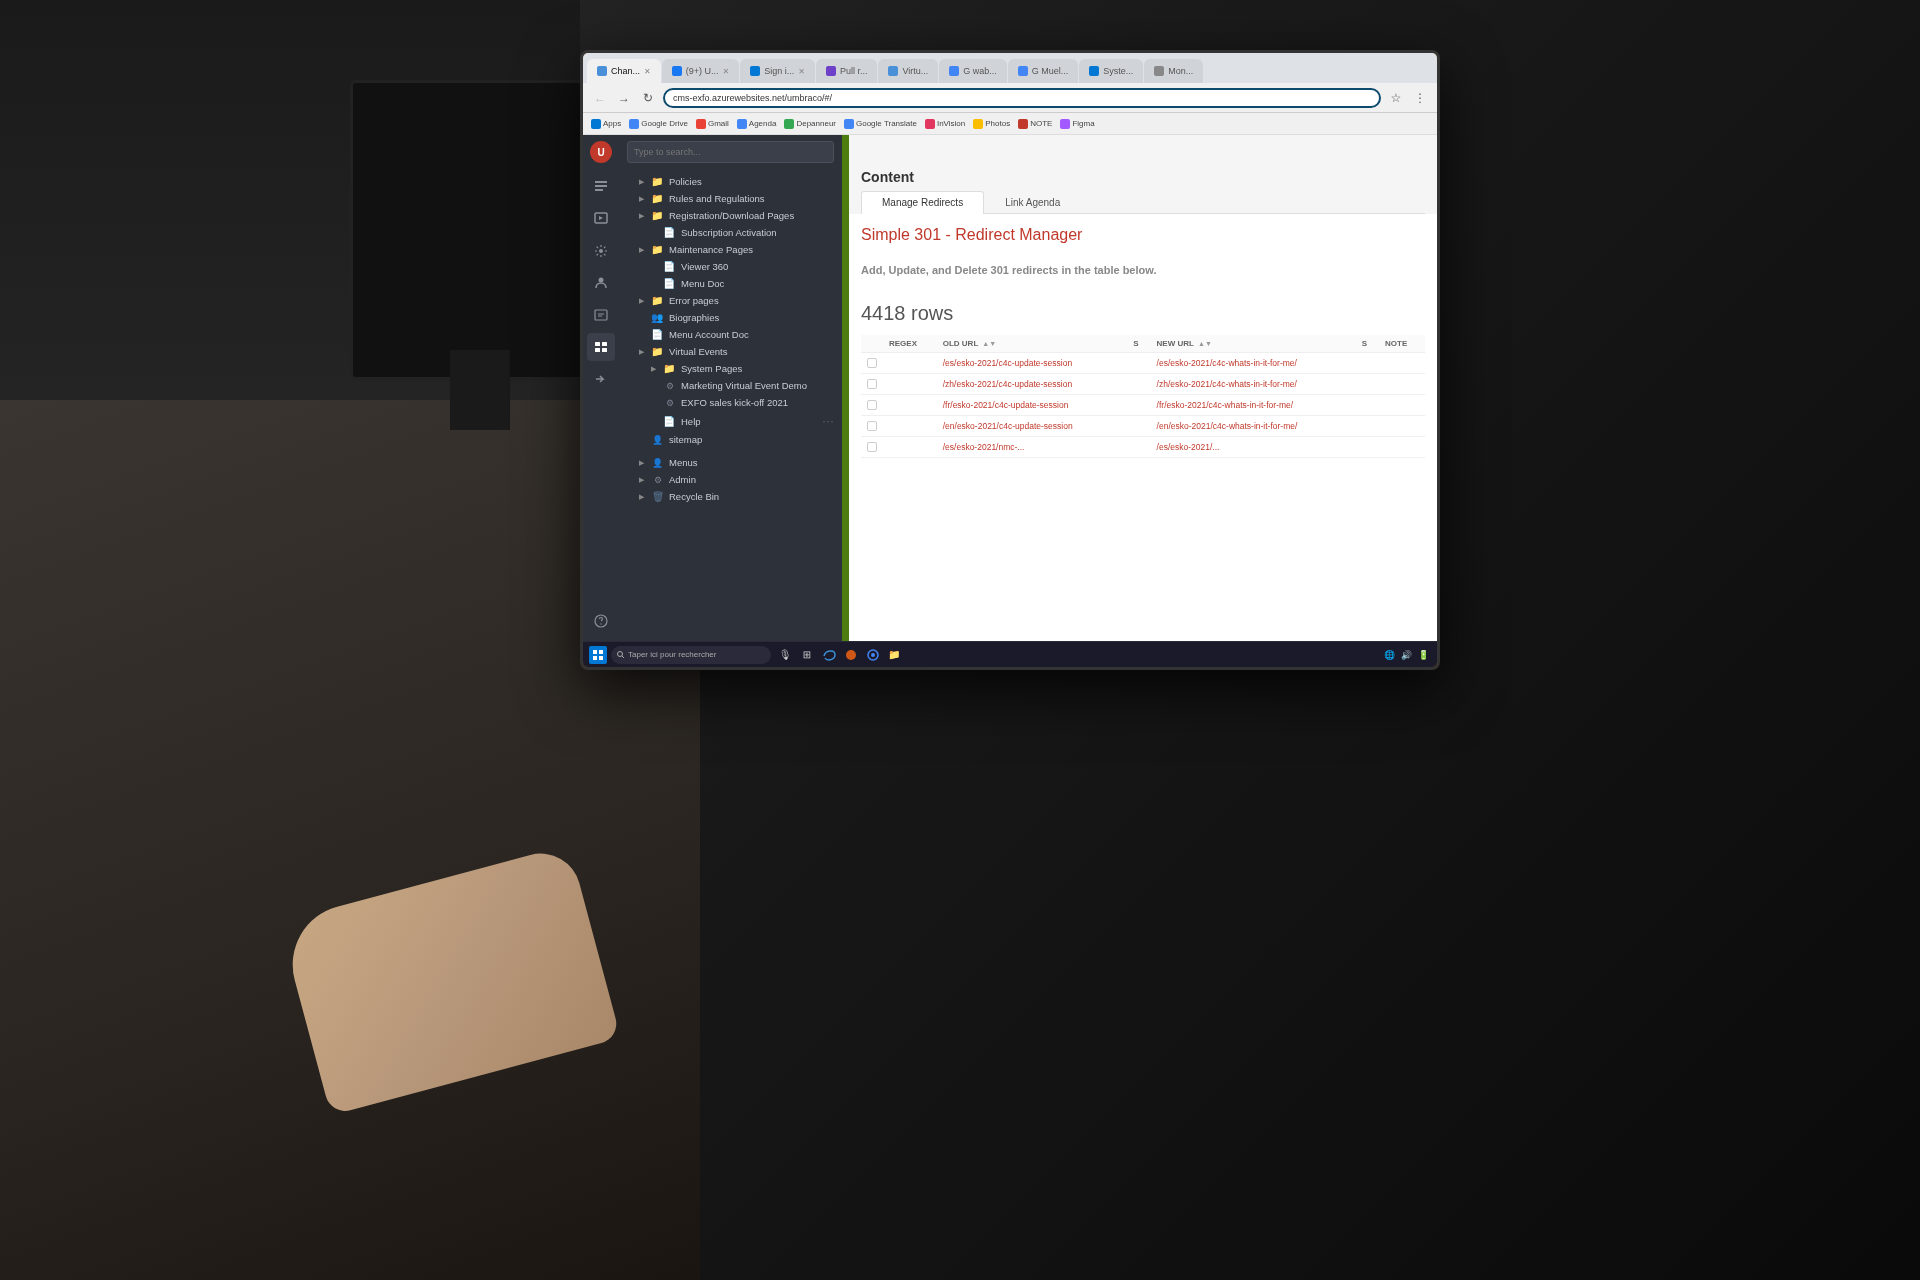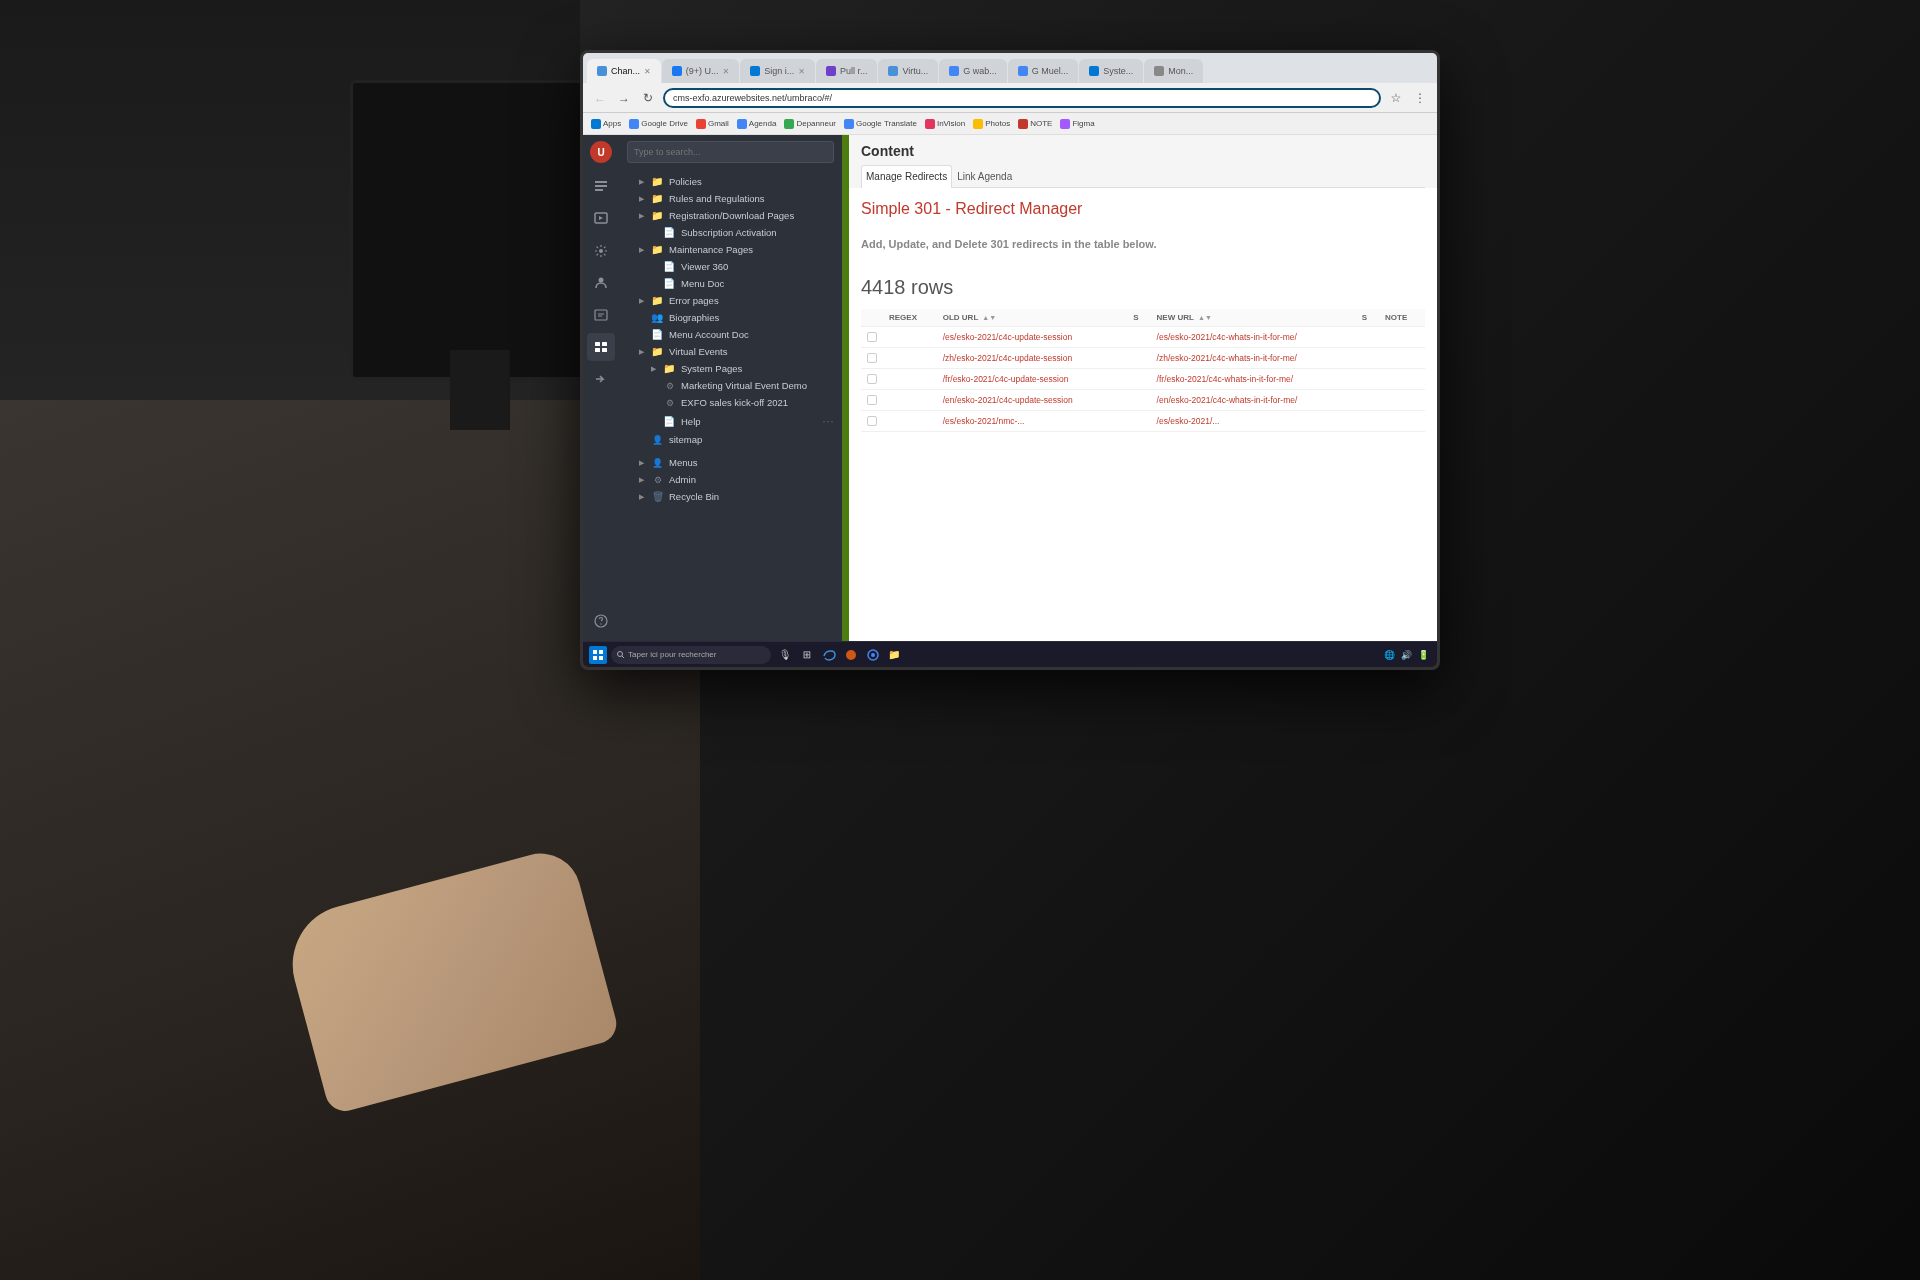--- a/index.html
+++ b/index.html
@@ -288,37 +288,38 @@
       background: #f5f5f5;
       display: flex;
       flex-direction: column;
       overflow: hidden;
     }
 
     .content-header {
       padding: 8px 12px 0;
       background: #f5f5f5;
       flex-shrink: 0;
+      margin-top: 26px;
     }
 
     .content-title {
       font-size: 14px;
       font-weight: 600;
       color: #333;
       margin-bottom: 6px;
     }
 
     .content-tabs {
       display: flex;
       gap: 0;
       border-bottom: 1px solid #ddd;
     }
 
     .content-tab {
-      padding: 5px 4px;
+      padding: 5px 20px;
       font-size: 10px;
       color: #555;
       cursor: pointer;
       border: 1px solid transparent;
       border-bottom: none;
       border-radius: 3px 3px 0 0;
       background: transparent;
     }
 
     .content-tab.active {

